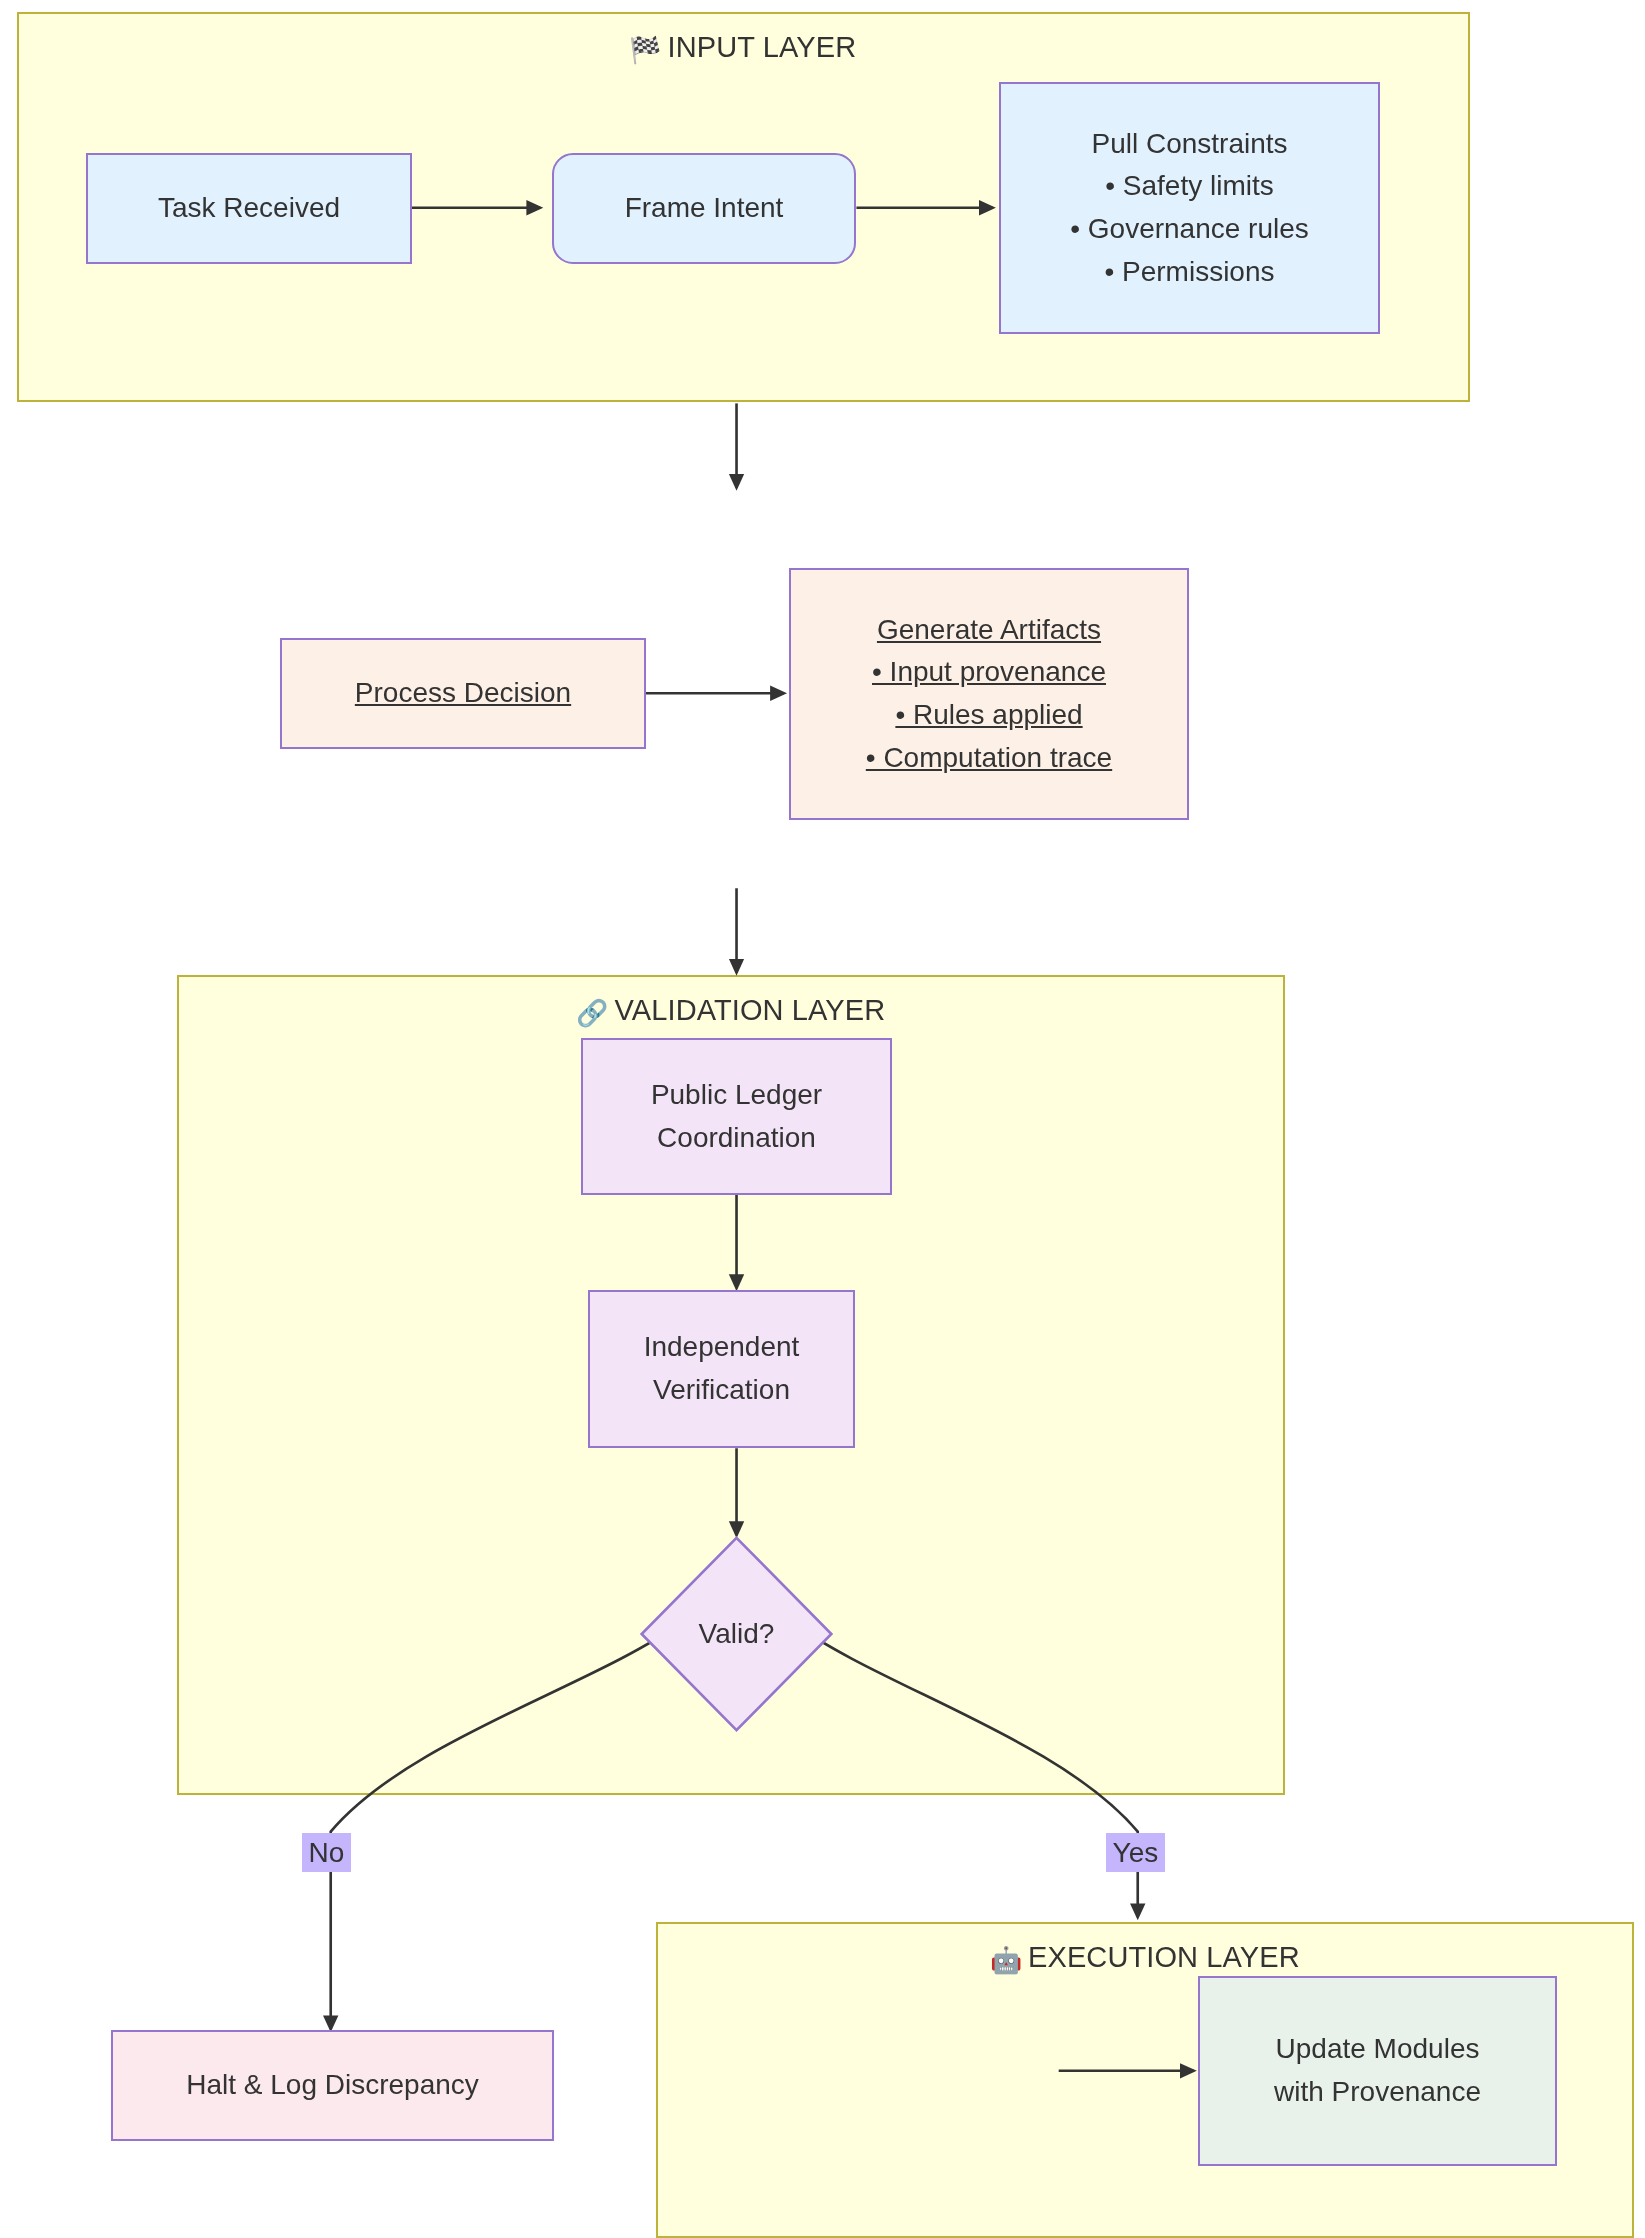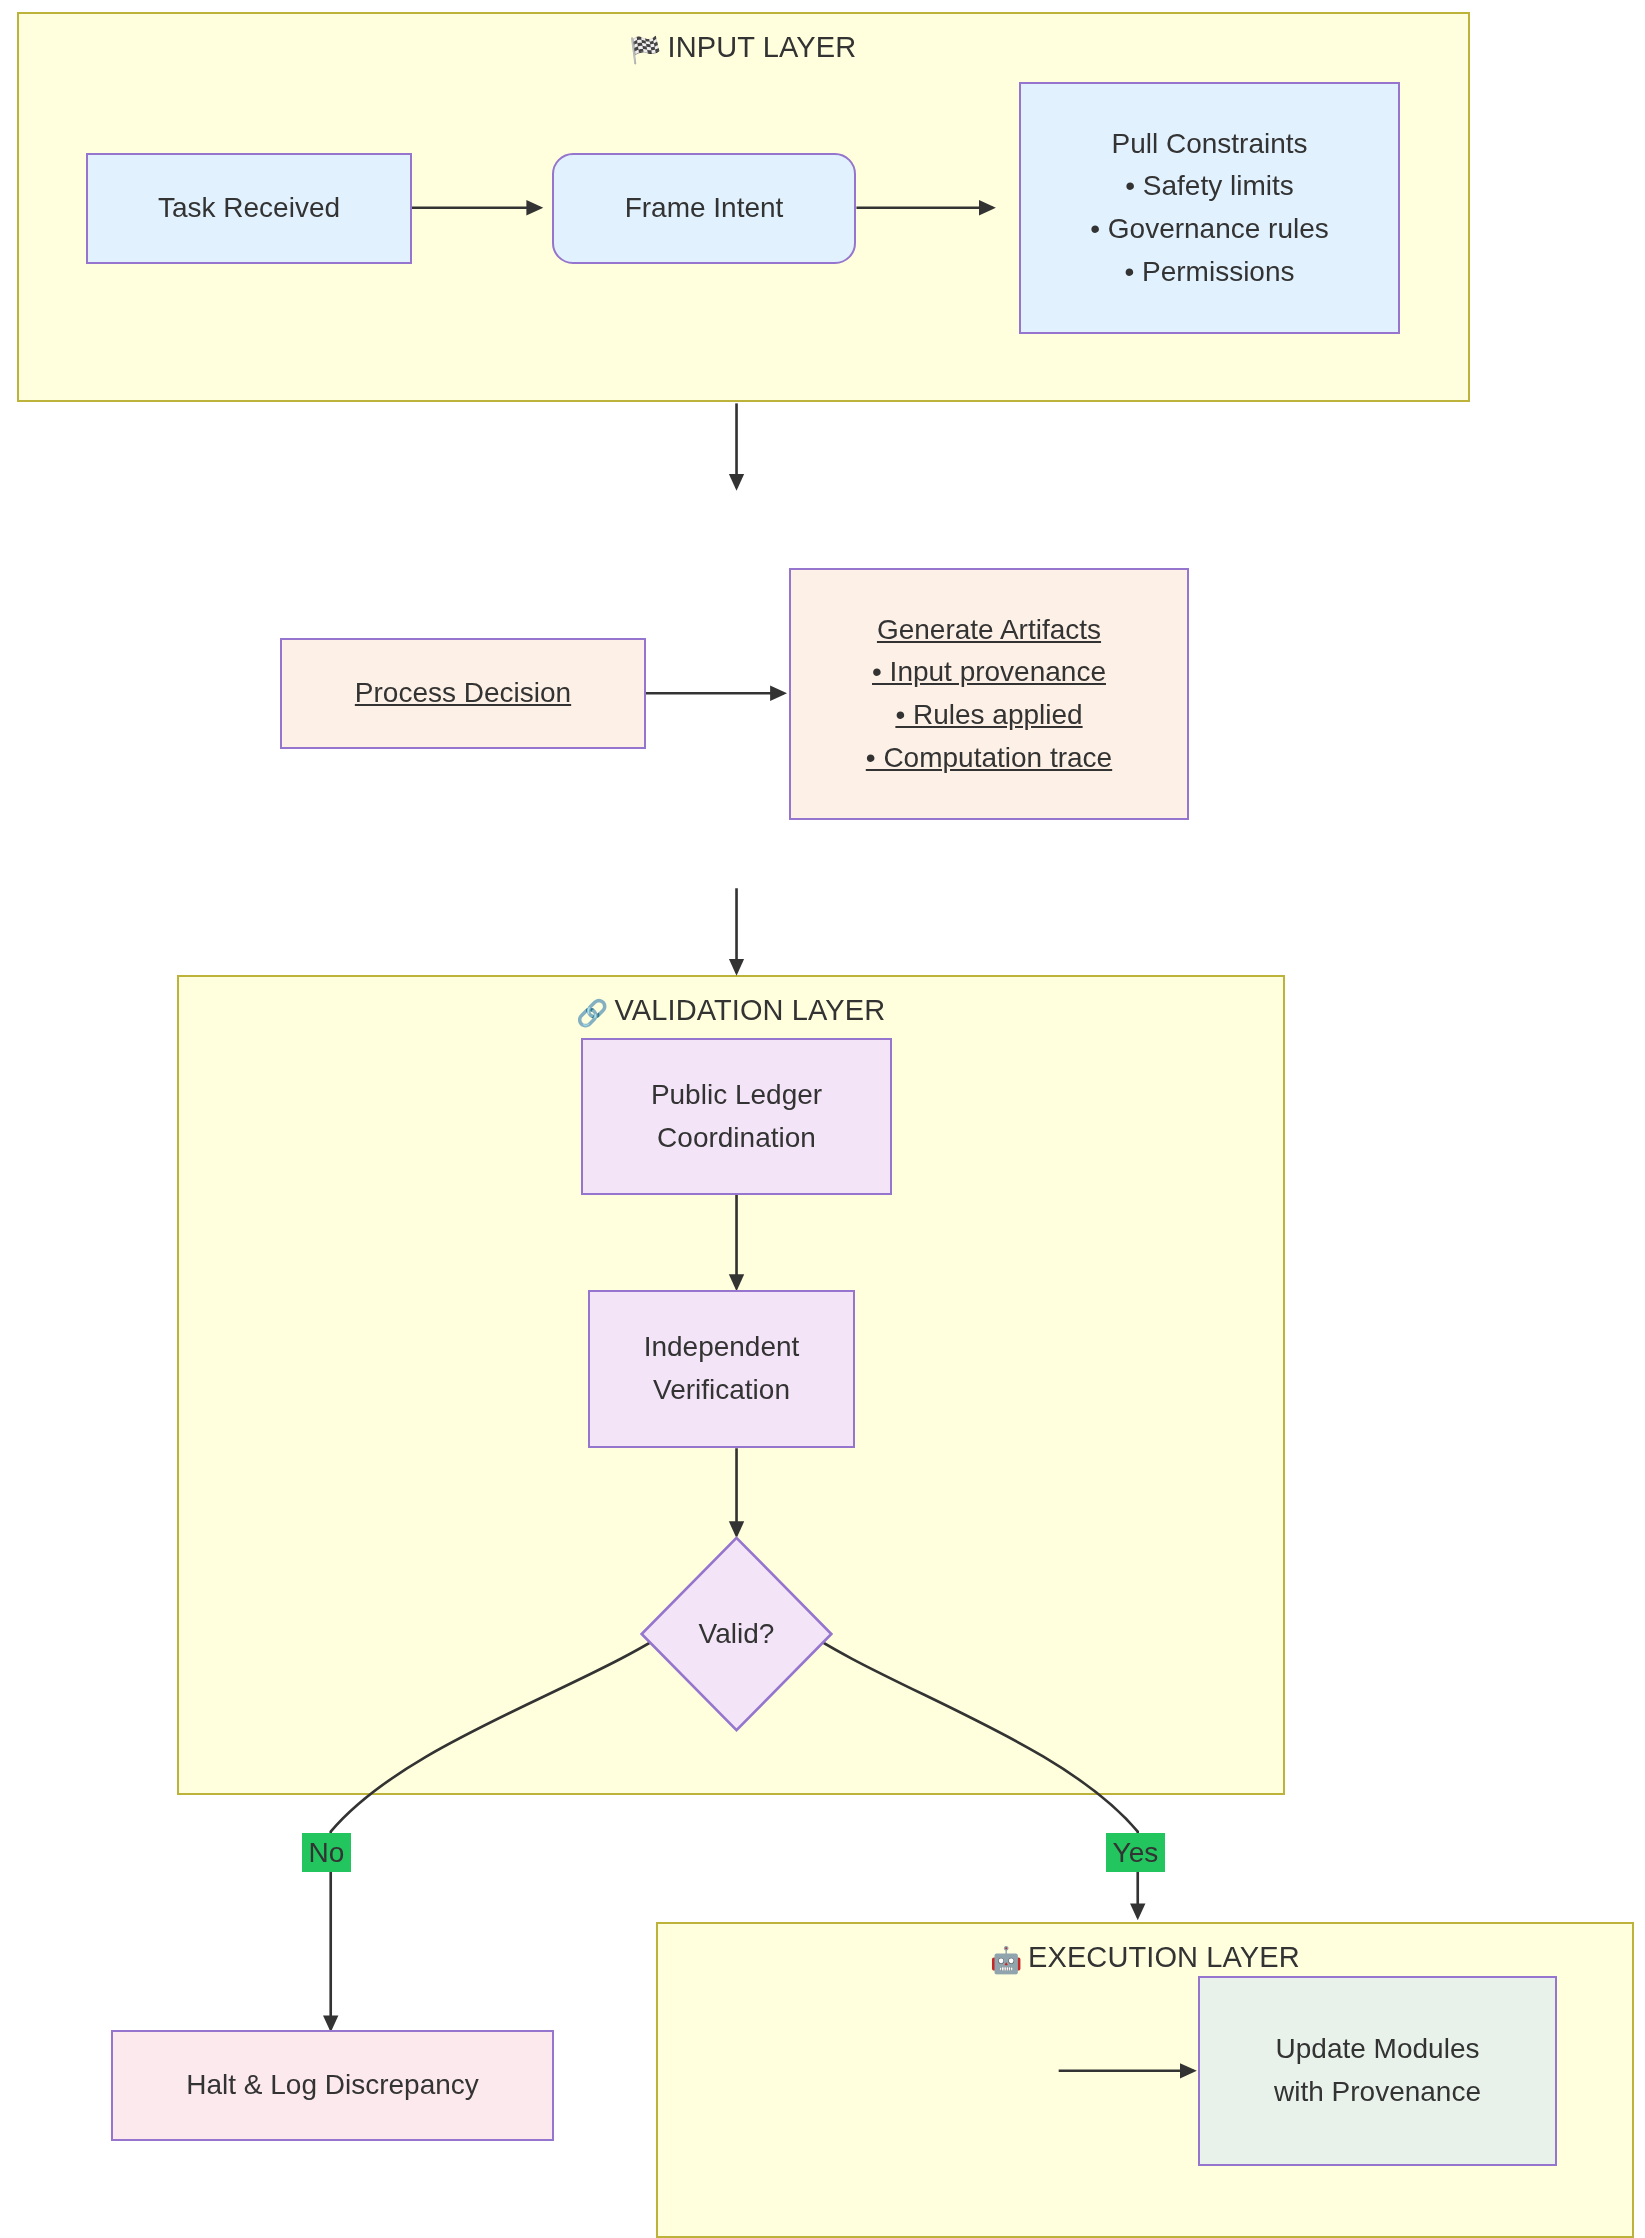--- a/index.html
+++ b/index.html
@@ -93,21 +93,21 @@
   }
   .edge-path {
     fill: none;
     stroke: #333333;
     stroke-width: 4;
   }
 
   
   .edge-label {
     position: absolute;
-    background: #22c55e;
+    background: #c4b5fd;
     color: #333333;
     font-size: 28px;
     line-height: 1.12;
     padding: 4px 6.6px;
     white-space: nowrap;
     text-align: right;
   }
 </style>
 </head>
 <body>
@@ -162,21 +162,21 @@
   </svg>
 
   <div class="node fill-blue" style="left:86px; top:153px; width:326px; height:111px;">
     <span class="line">Task Received</span>
   </div>
 
   <div class="node fill-blue" style="left:552px; top:153px; width:304px; height:111px;border-radius:21px;">
     <span class="line">Frame Intent</span>
   </div>
 
-  <div class="node fill-blue" style="left:999px; top:82px; width:381px; height:252px;margin-left:20px;">
+  <div class="node fill-blue" style="left:999px; top:82px; width:381px; height:252px;">
     <span class="line">Pull Constraints</span>
     <span class="line">• Safety limits</span>
     <span class="line">• Governance rules</span>
     <span class="line">• Permissions</span>
   </div>
 
   <div class="node fill-peach" style="left:280px; top:638px; width:366px; height:111px;">
     <span class="line">Process Decision</span>
   </div>
 

